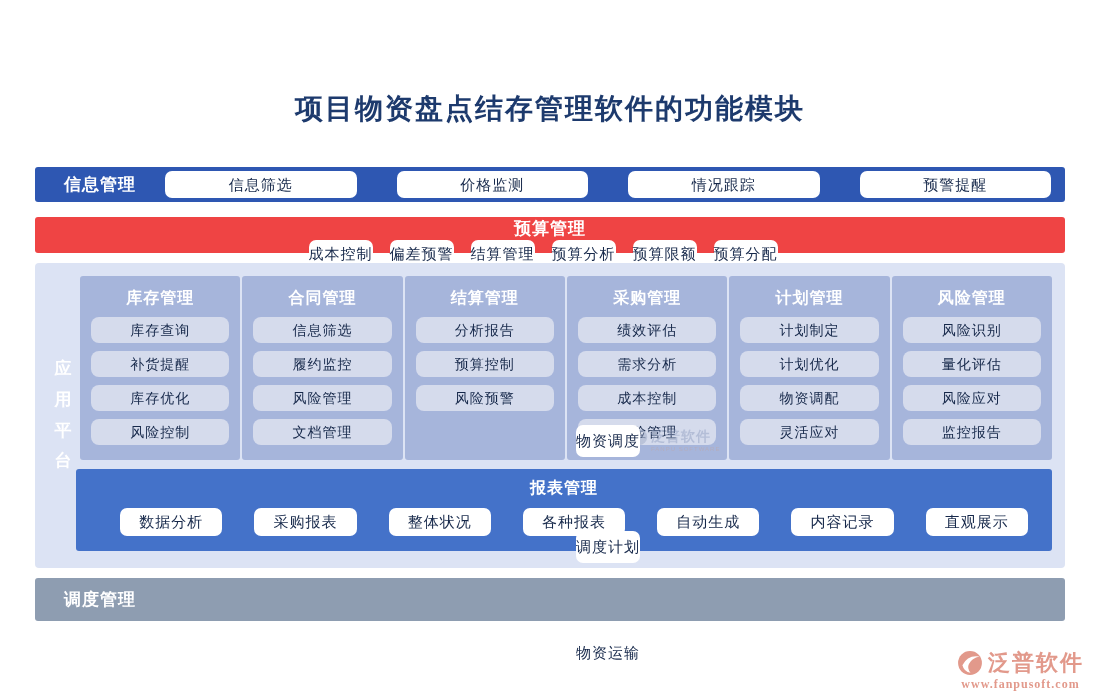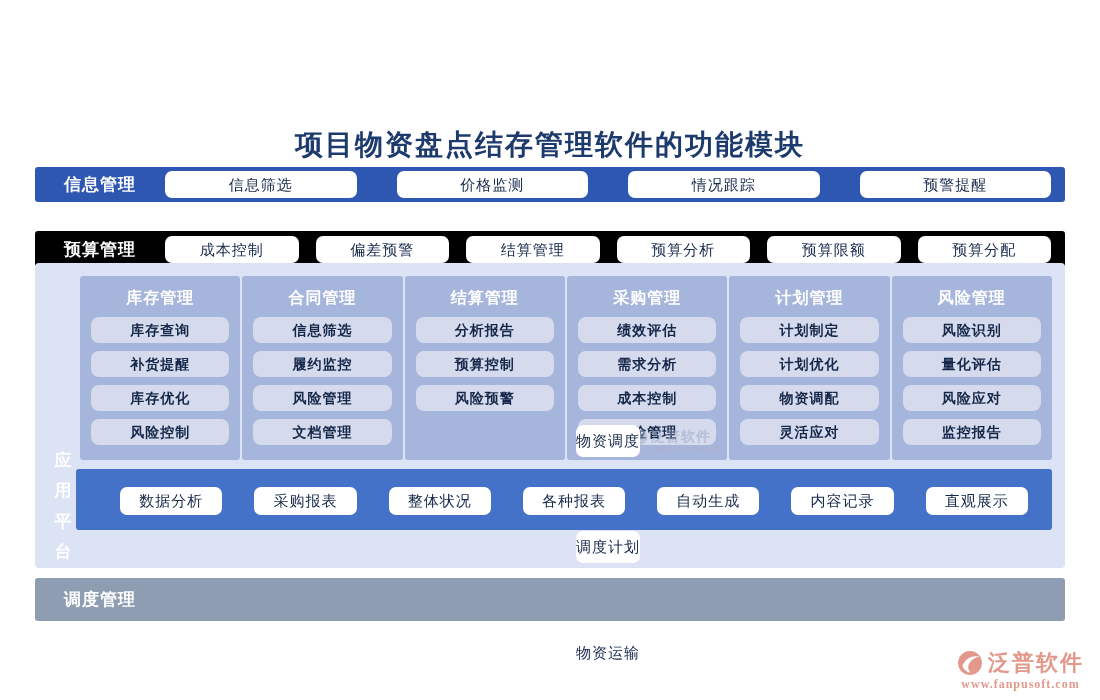--- a/index.html
+++ b/index.html
@@ -4,70 +4,70 @@
 <style>
   html,body { margin:0; padding:0; }
   body {
     width:1100px; height:700px; position:relative; overflow:hidden;
     background:#ffffff;
     font-family:"Liberation Sans","DejaVu Sans",sans-serif;
   }
   .title {
     position:absolute; top:90px; left:0; width:100%;
     text-align:center; font-size:28px; font-weight:bold;
-    color:#1d3a6d; letter-spacing:2px;margin-top:36px;
+    color:#1d3a6d; letter-spacing:2px;
   }
   
   .band {
     position:absolute; left:35px; width:1030px;
     display:flex; align-items:center; border-radius:3px; box-sizing:border-box;
   }
   .band-label {
     width:130px; flex:none; text-align:center;
     color:#ffffff; font-weight:bold; font-size:17px; letter-spacing:1px;
   }
   .band-buttons { flex:1; display:flex; align-items:center; padding-right:14px; }
   .btn-white {
     background:#ffffff; border-radius:7px; flex:1;
     height:27px; line-height:27px; text-align:center;
     font-size:15px; color:#16284a; letter-spacing:1px;
   }
   #band-info     { top:167px; height:35px; background:#2e57b2; }
   #band-info .band-buttons   { gap:40px; }
-  #band-budget   { top:231px; height:36px; background:#000000; }
+  #band-budget   { top:217px; height:36px; background:#ef4444;flex-direction:column; }
   #band-budget .band-buttons { gap:17px; }
   #band-dispatch { top:578px; height:43px; background:#8e9db1; }
   #band-dispatch .band-buttons { gap:74px;flex-direction:column; }
   #band-dispatch .btn-white  { height:32px; line-height:32px; }
   
   .platform {
     position:absolute; left:35px; top:263px; width:1030px; height:305px;
     background:#dce3f4; border-radius:4px;
   }
   .platform-label {
     position:absolute; left:12px; top:0; height:100%; width:32px;
-    display:flex; align-items:flex-end; justify-content:center;
+    display:flex; align-items:center; justify-content:center;
   }
   .platform-label > div {
     width:20px; text-align:center; word-break:break-all;
     color:#ffffff; font-weight:bold; font-size:17px; line-height:1.8;
   }
   .columns {
     position:absolute; left:45px; top:13px; right:13px;
     display:flex; gap:2px;
   }
   .col { flex:1; background:#a6b5db; border-radius:3px; padding:9px 11px 15px; }
   .col-header {
     text-align:center; color:#ffffff; font-weight:bold;
     font-size:16px; letter-spacing:1px; margin:3px 0 5px;
   }
   .col-item {
     background:#d5dbec; border-radius:8px;
     height:26px; line-height:26px; margin-top:8px;
-    text-align:center; font-size:14px; color:#16284a; letter-spacing:1px;font-weight:bold;
+    text-align:center; font-size:14px; color:#16284a; letter-spacing:1px;
   }
   .report {
     position:absolute; left:41px; top:206px; right:13px;
     background:#4472c9; border-radius:3px; padding:9px 24px 15px;
   }
   .report-header {
     text-align:center; color:#ffffff; font-weight:bold;
     font-size:16px; letter-spacing:1px;
   }
   .report-buttons { display:flex; gap:32px; margin-top:9px;padding-left:20px; }
@@ -164,20 +164,21 @@
     <div class="col">
       <div class="col-header">风险管理</div>
       <div class="col-item">风险识别</div>
       <div class="col-item">量化评估</div>
       <div class="col-item">风险应对</div>
       <div class="col-item">监控报告</div>
     </div>
   </div>
 
   <div class="report">
+    <div class="report-header">报表管理</div>
     <div class="report-buttons">
       <div class="btn-white">数据分析</div>
       <div class="btn-white">采购报表</div>
       <div class="btn-white">整体状况</div>
       <div class="btn-white">各种报表</div>
       <div class="btn-white">自动生成</div>
       <div class="btn-white">内容记录</div>
       <div class="btn-white">直观展示</div>
     </div>
   </div>

